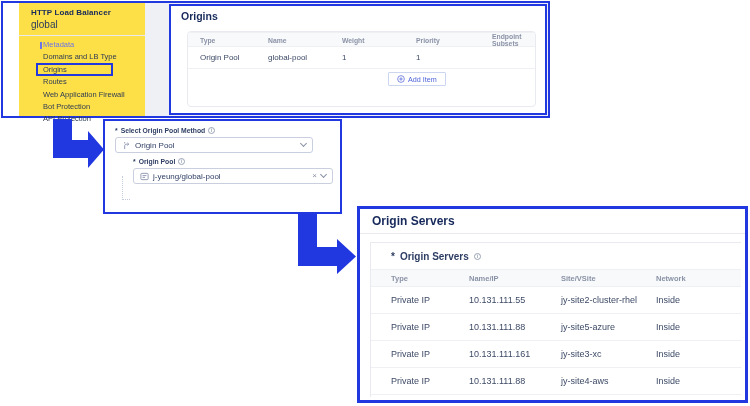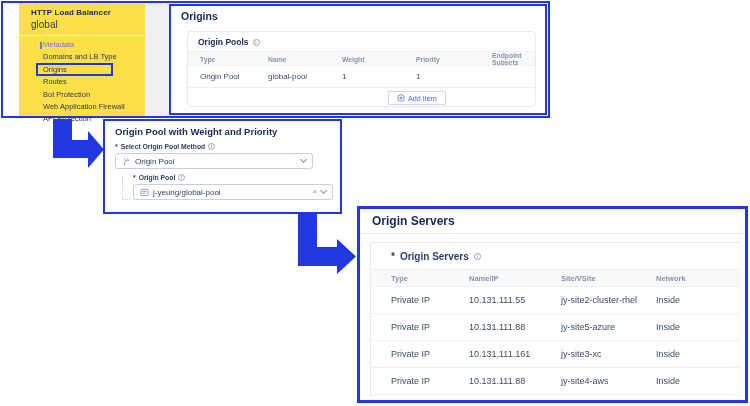--- a/index.html
+++ b/index.html
@@ -147,40 +147,36 @@
         <span>Domains and LB Type</span>
       </div>
       <div class="nav-item">
         <span class="hl-box"></span>
         <span>Origins</span>
       </div>
       <div class="nav-item">
         <span>Routes</span>
       </div>
       <div class="nav-item">
+        <span>Web Application Firewall</span>
+      </div>
+      <div class="nav-item">
         <span>Bot Protection</span>
-      </div>
-      <div class="nav-item">
-        <span>Web Application Firewall</span>
       </div>
       <div class="nav-item">
         <span>API Protection</span>
       </div>
     </div>
   </div>
 
   <div class="gray-band"></div>
 
   <div class="origins-panel">
     <div class="og-title">Origins</div>
     <div class="og-card">
-      <div class="og-card-head">
-        <span>Origin Pools</span>
-        <i class="info-dot">i</i>
-      </div>
       <div class="og-grid og-thead">
         <span>Type</span>
         <span>Name</span>
         <span>Weight</span>
         <span>Priority</span>
         <span>Endpoint Subsets</span>
       </div>
       <div class="og-grid og-row">
         <span>Origin Pool</span>
         <span>global-pool</span>
@@ -200,21 +196,20 @@
     </div>
   </div>
 </div>
 
 <svg class="arrow-layer">
   <polygon class="arrow" points="53,119 72,119 72,140 88,140 88,131 104,149.5 88,168 88,158 53,158"></polygon>
   <polygon class="arrow" points="298,213 317,213 317,247 337,247 337,239 356,256.5 337,274 337,266 298,266"></polygon>
 </svg>
 
 <div class="panel dialog">
-  <div class="dlg-title">Origin Pool with Weight and Priority</div>
 
   <div class="fld-label lbl1">
     <span class="req">*</span>
     <span>Select Origin Pool Method</span>
     <i class="info-dot">i</i>
   </div>
   <div class="select sel1">
     <svg class="mini-ic" width="9" height="9" viewBox="0 0 10 10">
       <path d="M3 9V5.5C3 4 4 3.5 5.5 3.5H7" fill="none" stroke="#7d87a6" stroke-width="0.9"></path>
       <path d="M6 2l1.6 1.5L6 5" fill="none" stroke="#7d87a6" stroke-width="0.9"></path>

